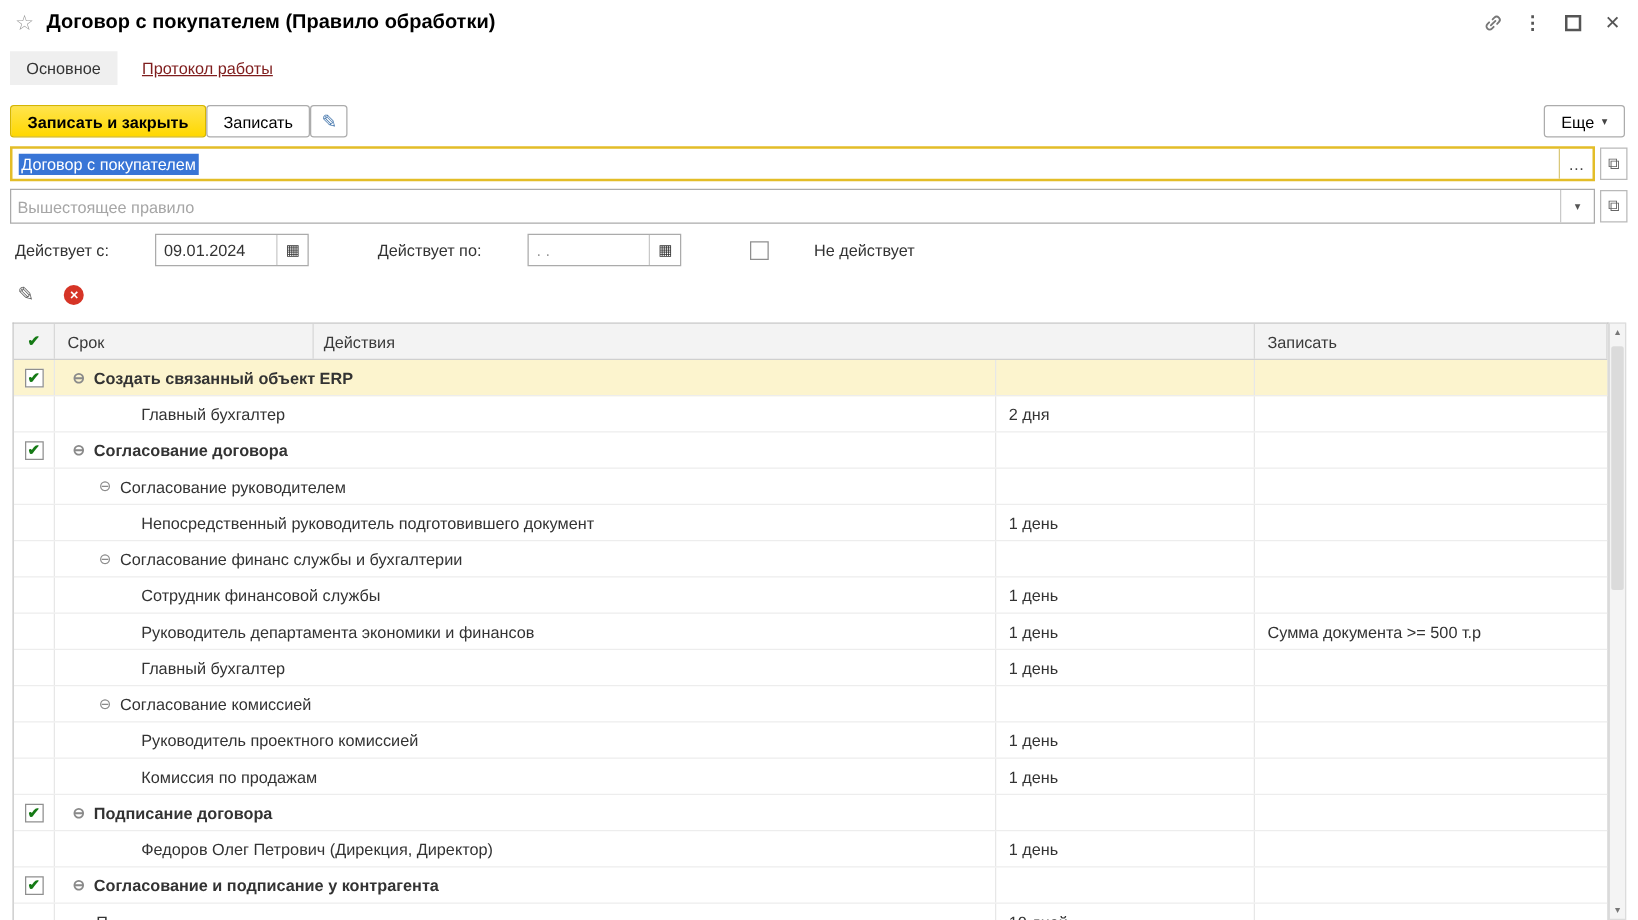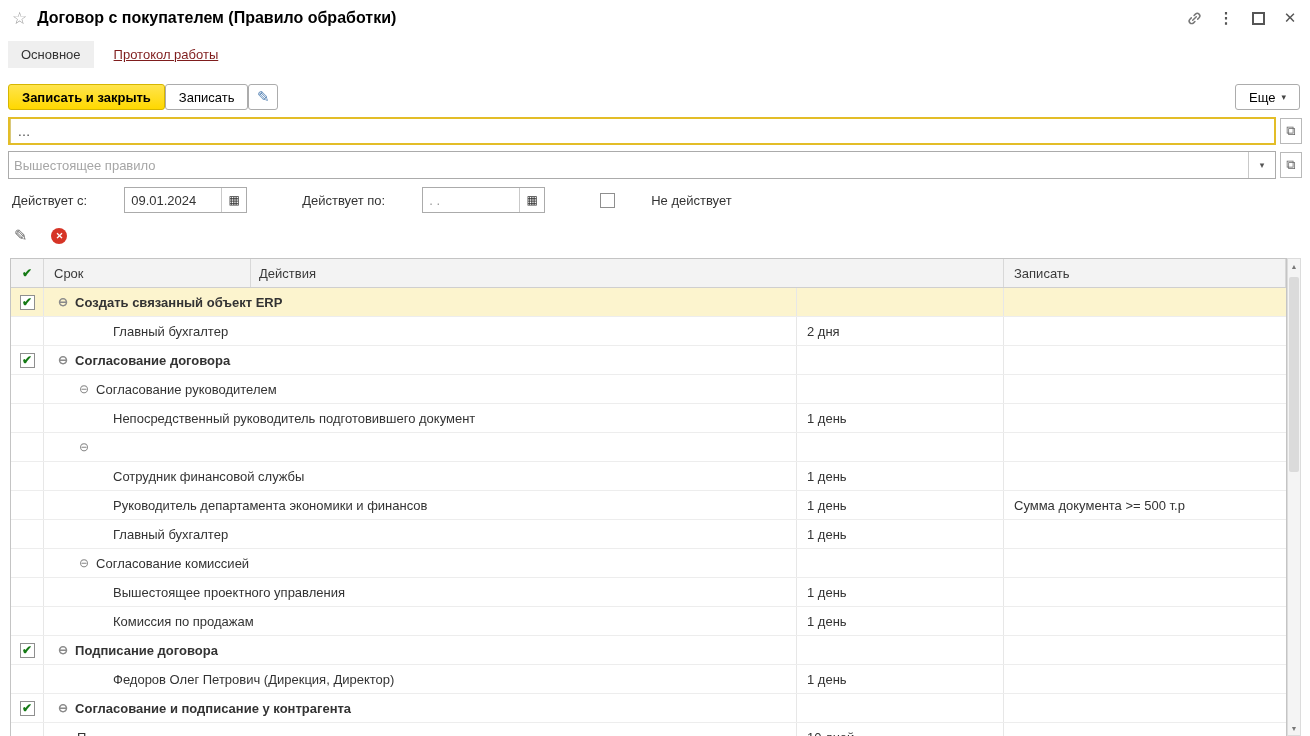--- a/index.html
+++ b/index.html
@@ -120,20 +120,23 @@
         <span>✎</span>
       </button>
     <button class="btn btn-more">
       <span>Еще</span>
       <span class="more-arrow">▾</span>
     </button>
   </div>
 
   <div class="frow frow1">
     <div class="input-outer focus-border">
+      <div class="input-text">
+        <span class="sel">Договор с покупателем</span>
+      </div>
       <span class="in-btn">…</span>
     </div>
     <span class="sq-btn">⧉</span>
   </div>
 
   <div class="frow frow2">
     <div class="input-outer gray-border">
       <div class="input-text">
         <span class="placeholder">Вышестоящее правило</span>
       </div>
@@ -220,20 +223,21 @@
           <div class="cell c-action" style="padding-left: 69px;">
             <span>Непосредственный руководитель подготовившего документ</span>
           </div>
           <div class="cell c-term">1 день</div>
           <div class="cell c-cond"></div>
         </div>
         <div class="trow">
           <div class="cell c-check"></div>
           <div class="cell c-action" style="padding-left: 35px;">
             <span class="expander">⊖</span>
+            <span>Согласование финанс службы и бухгалтерии</span>
           </div>
           <div class="cell c-term"></div>
           <div class="cell c-cond"></div>
         </div>
         <div class="trow">
           <div class="cell c-check"></div>
           <div class="cell c-action" style="padding-left: 69px;">
             <span>Сотрудник финансовой службы</span>
           </div>
           <div class="cell c-term">1 день</div>
@@ -260,21 +264,21 @@
           <div class="cell c-action" style="padding-left: 35px;">
             <span class="expander">⊖</span>
             <span>Согласование комиссией</span>
           </div>
           <div class="cell c-term"></div>
           <div class="cell c-cond"></div>
         </div>
         <div class="trow">
           <div class="cell c-check"></div>
           <div class="cell c-action" style="padding-left: 69px;">
-            <span>Вышестоящее проектного управления</span>
+            <span>Руководитель проектного комиссией</span>
           </div>
           <div class="cell c-term">1 день</div>
           <div class="cell c-cond"></div>
         </div>
         <div class="trow">
           <div class="cell c-check"></div>
           <div class="cell c-action" style="padding-left: 69px;">
             <span>Комиссия по продажам</span>
           </div>
           <div class="cell c-term">1 день</div>

